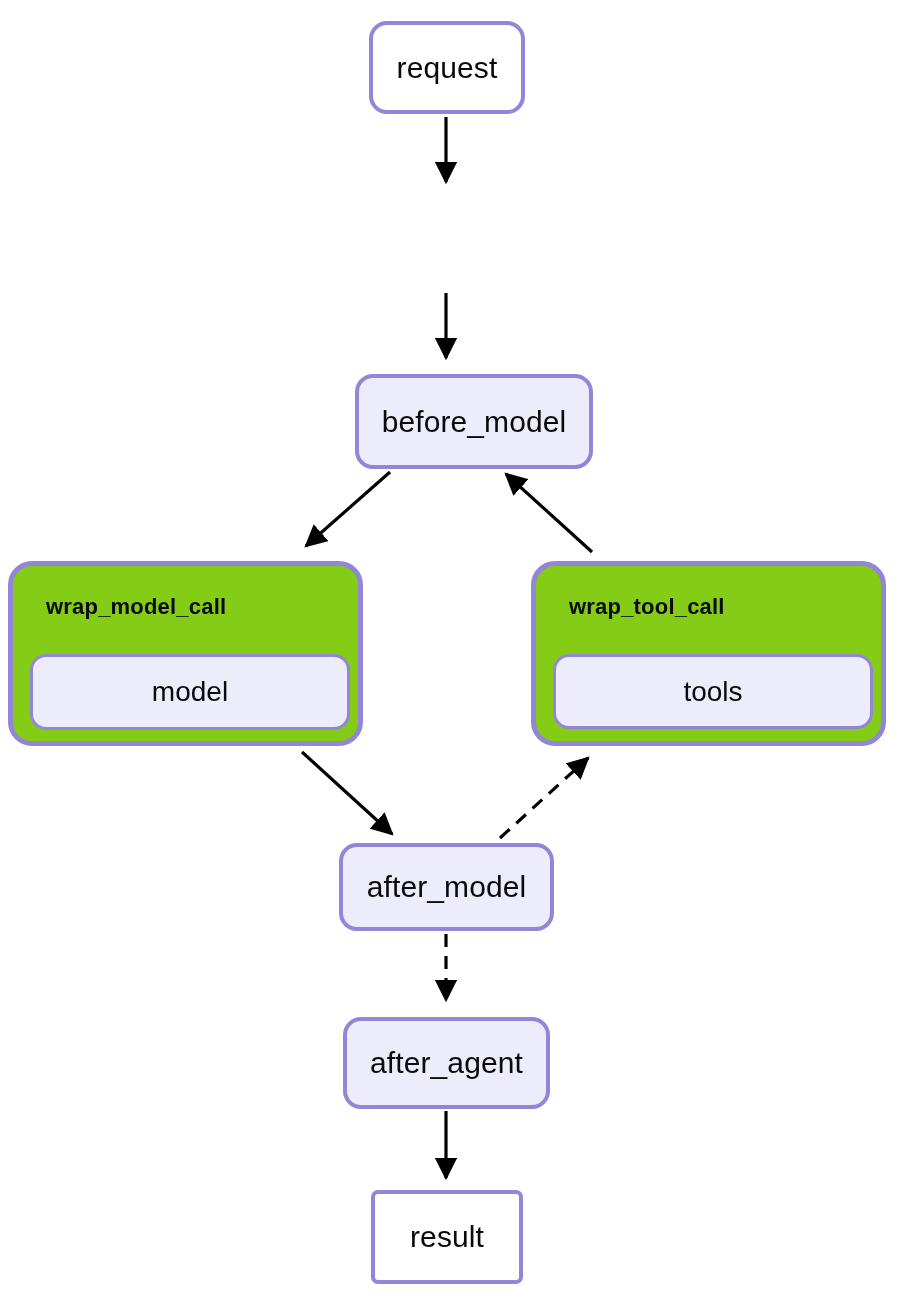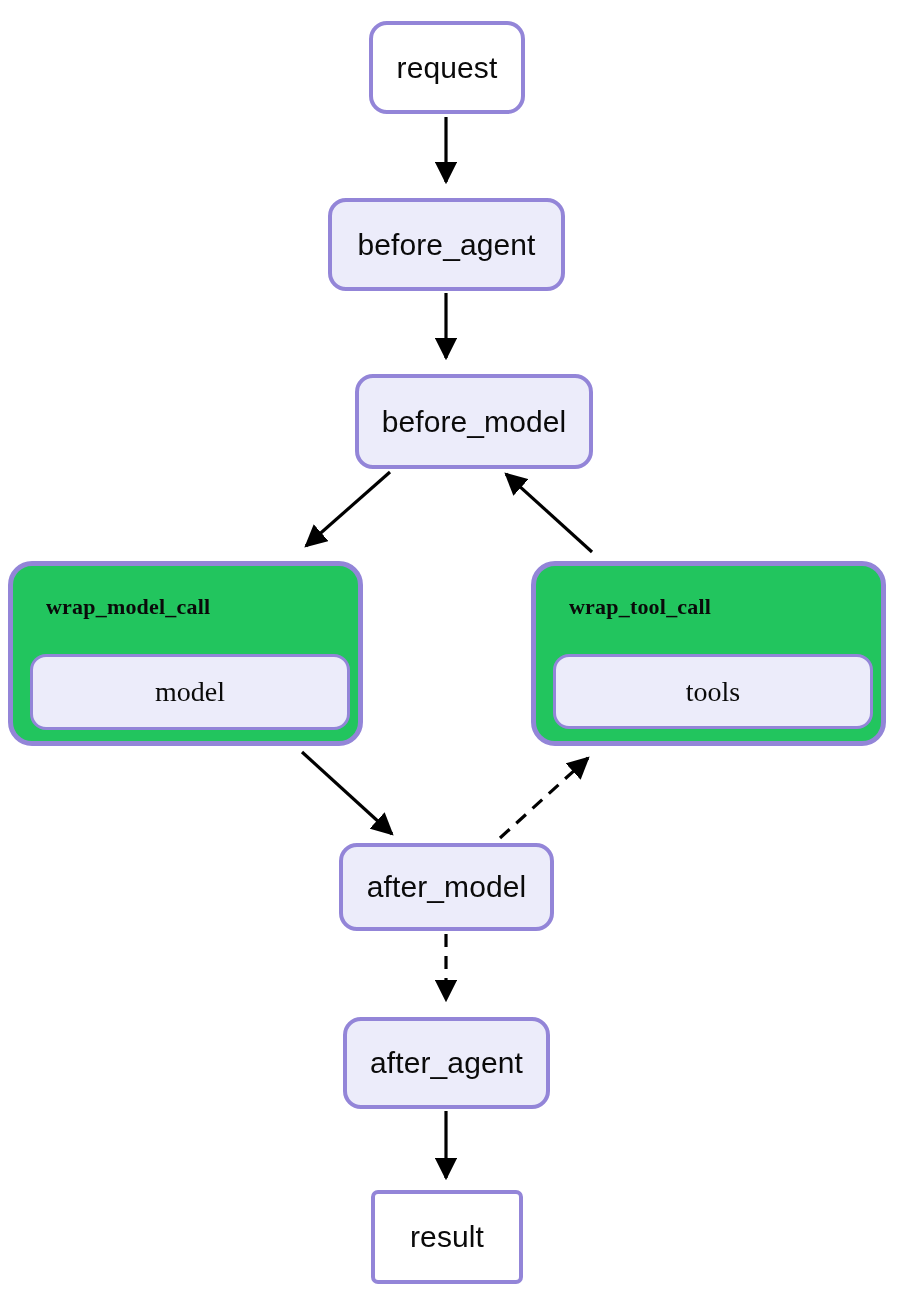--- a/index.html
+++ b/index.html
@@ -43,22 +43,21 @@
     background: #ffffff;
   }
   .node.filled {
     background: #ececfa;
   }
   .cluster {
     position: absolute;
     box-sizing: border-box;
     border: 5px solid #9385d8;
     border-radius: 24px;
-    background: #22c55e;
-    font-family: Liberation Serif, serif;
+    background: #84cc16;
   }
   .cluster-label {
     position: absolute;
     left: 33px;
     top: 28px;
     font-size: 22px;
     font-weight: bold;
     color: #0a0a0a;
     letter-spacing: 0.2px;
     white-space: nowrap;
@@ -103,23 +102,20 @@
 
     <line x1="446" y1="934" x2="446" y2="1000" stroke="#000000" stroke-width="3.2" stroke-dasharray="13,9" marker-end="url(#arrow)"></line>
 
     <line x1="446" y1="1111" x2="446" y2="1178" stroke="#000000" stroke-width="3.2" marker-end="url(#arrow)"></line>
   </svg>
 
   <div class="node plain" style="left:369px; top:21px; width:156px; height:93px;">
     <span>request</span>
   </div>
 
-  <div class="node filled" style="left:328px; top:198px; width:237px; height:93px;">
-    <span>before_agent</span>
-  </div>
 
   <div class="node filled" style="left:328px; top:374px; width:238px; height:95px;margin-left:27px;">
     <span>before_model</span>
   </div>
 
   <div class="cluster" style="left:8px; top:561px; width:355px; height:185px;">
     <div class="cluster-label">wrap_model_call</div>
     <div class="inner-node" style="left:17px; top:88px; width:320px; height:76px;">
       <span>model</span>
     </div>

